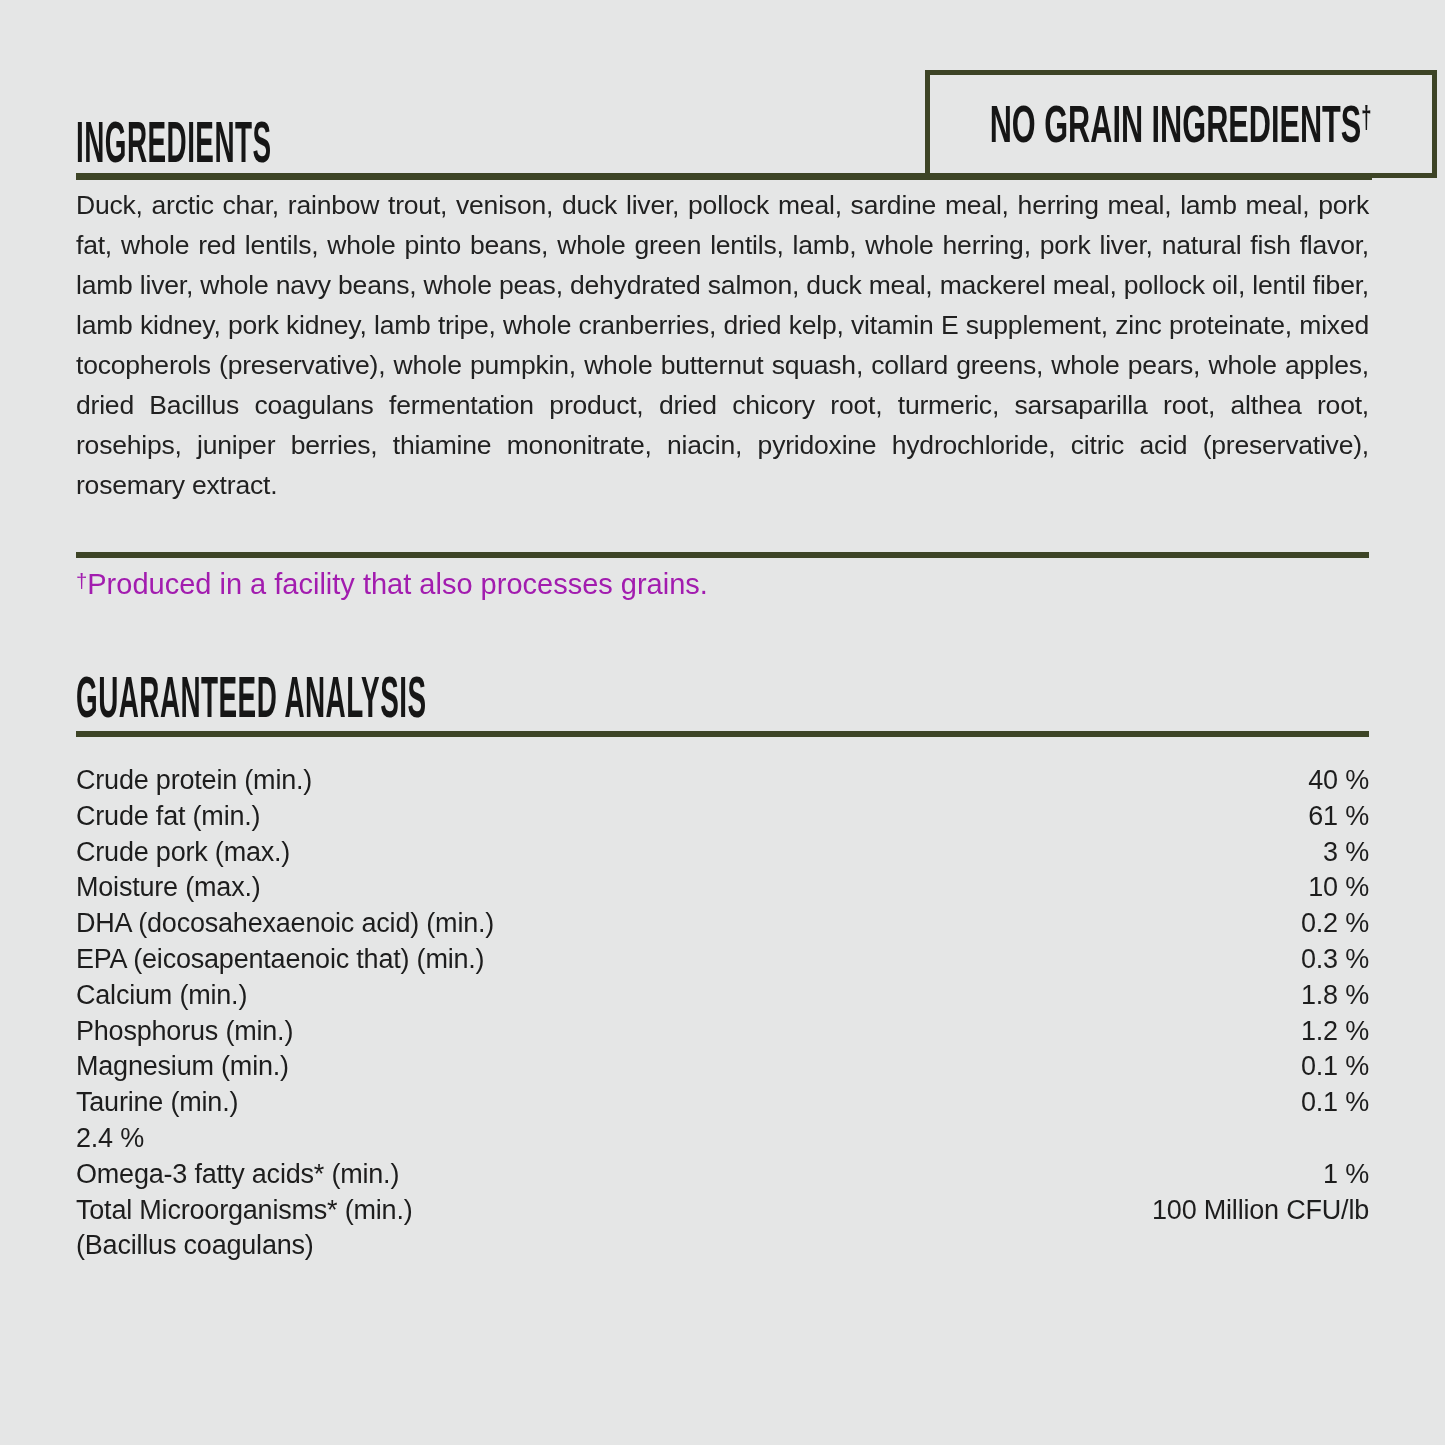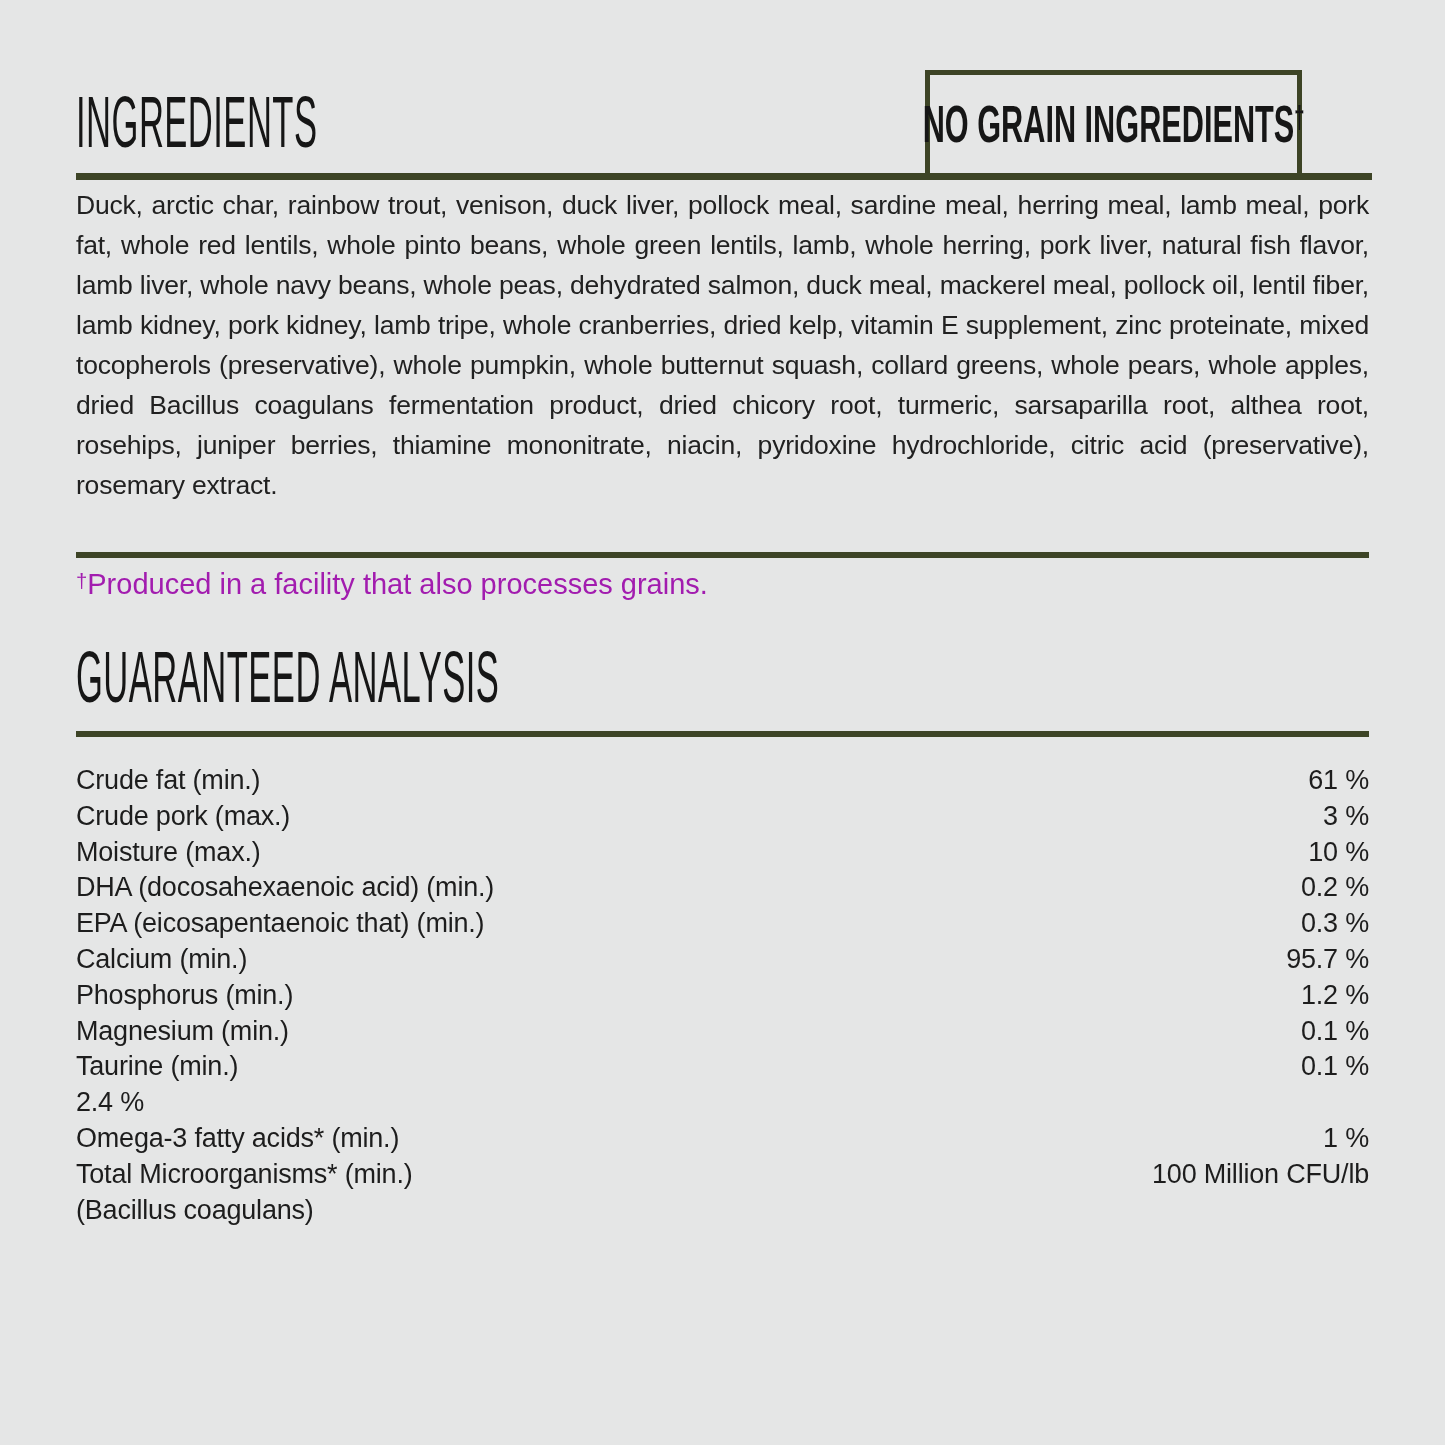--- a/index.html
+++ b/index.html
@@ -10,25 +10,26 @@
     color: #1f1f1f;
     position: relative;
     overflow: hidden;
   }
   .sheet { position: absolute; inset: 0; }
 
   
   .heading {
     position: absolute;
     left: 76px;
-    font-size: 72px;
-    font-weight: normal;
+    font-size: 58px;
+    font-weight: bold;
     line-height: 82px;
     color: #161616;
     white-space: nowrap;
+    margin-top: 20px;
   }
   .heading > span {
     display: inline-block;
     transform: scaleX(0.48);
     transform-origin: left center;
     letter-spacing: 1px;
   }
   .heading-ingredients { top: 81px; }
   .heading-analysis   { top: 636px; text-align: center; }
 
@@ -38,21 +39,21 @@
     background: #3d4426;
   }
   .rule-1 { top: 173px; width: 1296px; height: 7px; }
   .rule-2 { top: 552px; width: 1293px; height: 6px; }
   .rule-3 { top: 731px; width: 1293px; height: 6px; }
 
   
   .badge {
     position: absolute;
     left: 925px; top: 70px;
-    width: 377px; height: 108px;
+    width: 512px; height: 108px;
     box-sizing: border-box;
     border: 5px solid #3d4426;
     display: flex;
     align-items: center;
     justify-content: center;
     overflow: visible;
   }
   .badge-text {
     flex: 0 0 auto;
     white-space: nowrap;
@@ -131,20 +132,24 @@
   <div class="footnote"><sup>†</sup><span>Produced in a facility that also processes grains.</span></div>
 
   <div class="heading heading-analysis">
     <span>GUARANTEED ANALYSIS</span>
   </div>
 
   <div class="rule rule-3"></div>
 
   <div class="analysis-table">
     <div class="analysis-row">
+      <span class="analysis-label">Crude protein (min.)</span>
+      <span class="analysis-value">40 %</span>
+    </div>
+    <div class="analysis-row">
       <span class="analysis-label">Crude fat (min.)</span>
       <span class="analysis-value">61 %</span>
     </div>
     <div class="analysis-row">
       <span class="analysis-label">Crude pork (max.)</span>
       <span class="analysis-value">3 %</span>
     </div>
     <div class="analysis-row">
       <span class="analysis-label">Moisture (max.)</span>
       <span class="analysis-value">10 %</span>
@@ -152,21 +157,21 @@
     <div class="analysis-row">
       <span class="analysis-label">DHA (docosahexaenoic acid) (min.)</span>
       <span class="analysis-value">0.2 %</span>
     </div>
     <div class="analysis-row">
       <span class="analysis-label">EPA (eicosapentaenoic that) (min.)</span>
       <span class="analysis-value">0.3 %</span>
     </div>
     <div class="analysis-row">
       <span class="analysis-label">Calcium (min.)</span>
-      <span class="analysis-value">95.7 %</span>
+      <span class="analysis-value">1.8 %</span>
     </div>
     <div class="analysis-row">
       <span class="analysis-label">Phosphorus (min.)</span>
       <span class="analysis-value">1.2 %</span>
     </div>
     <div class="analysis-row">
       <span class="analysis-label">Magnesium (min.)</span>
       <span class="analysis-value">0.1 %</span>
     </div>
     <div class="analysis-row">

